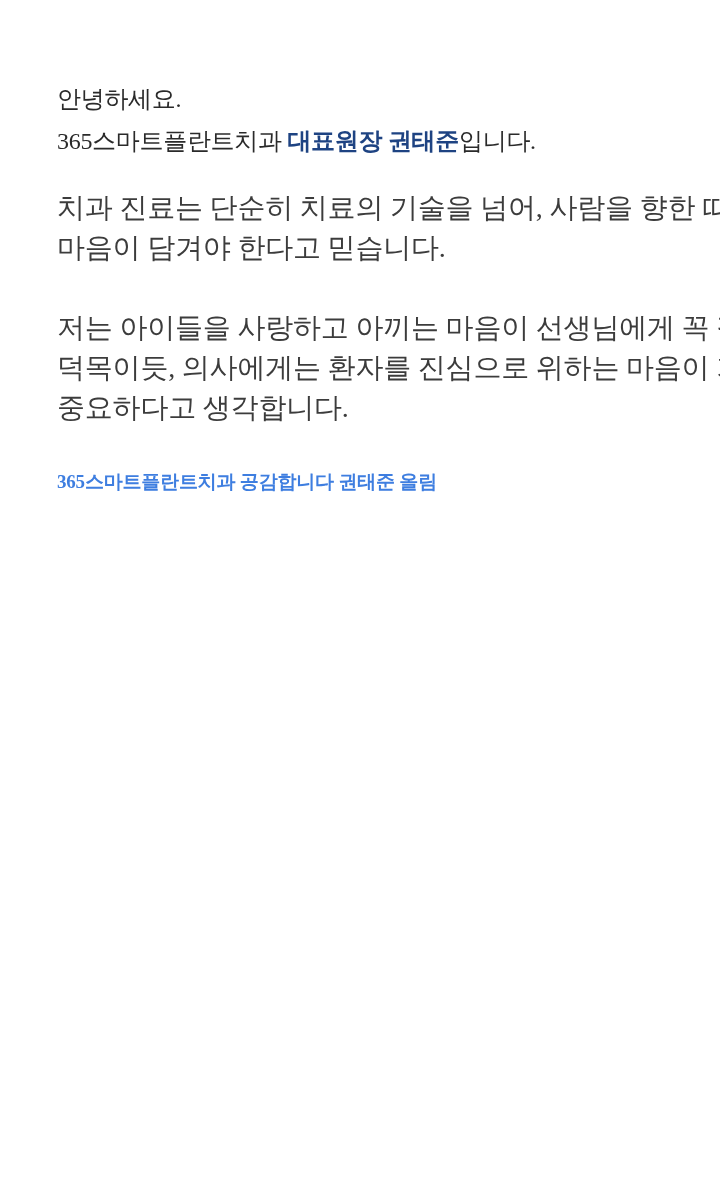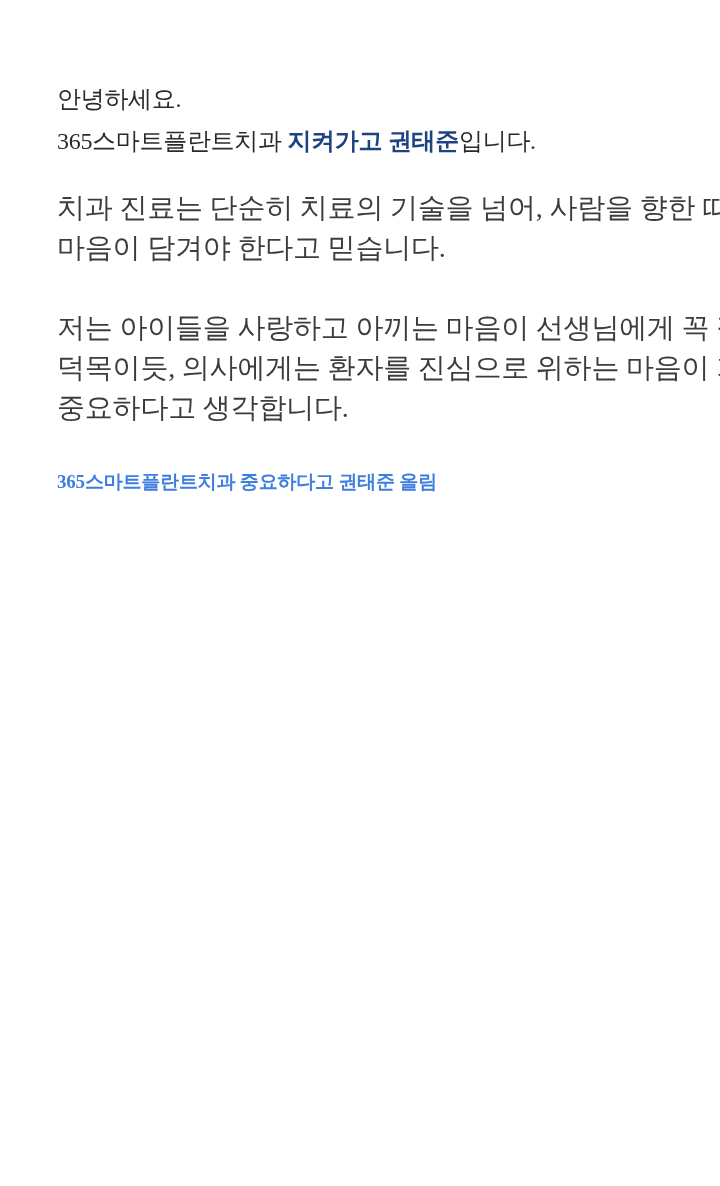--- a/index.html
+++ b/index.html
@@ -58,26 +58,26 @@
     white-space: nowrap;
   }
 </style>
 </head>
 <body>
 
 <main class="letter">
 
   <h1 class="greeting-heading">
     <span>안녕하세요.</span><br>
-    <span>365스마트플란트치과 </span><span class="navy">지켜가고 권태준</span><span>입니다.</span>
+    <span>365스마트플란트치과 </span><span class="navy">대표원장 권태준</span><span>입니다.</span>
   </h1>
 
   <p class="para">치과 진료는 단순히 치료의 기술을 넘어, 사람을 향한 따뜻한<br>마음이 담겨야 한다고 믿습니다.</p>
 
   <p class="para">저는 아이들을 사랑하고 아끼는 마음이 선생님에게 꼭 필요한<br>덕목이듯, 의사에게는 환자를 진심으로 위하는 마음이 가장<br>중요하다고 생각합니다.</p>
 
 
 
 
 
-  <div class="signature">365스마트플란트치과 중요하다고 권태준 올림</div>
+  <div class="signature">365스마트플란트치과 공감합니다 권태준 올림</div>
 
 </main>
 
 </body></html>

